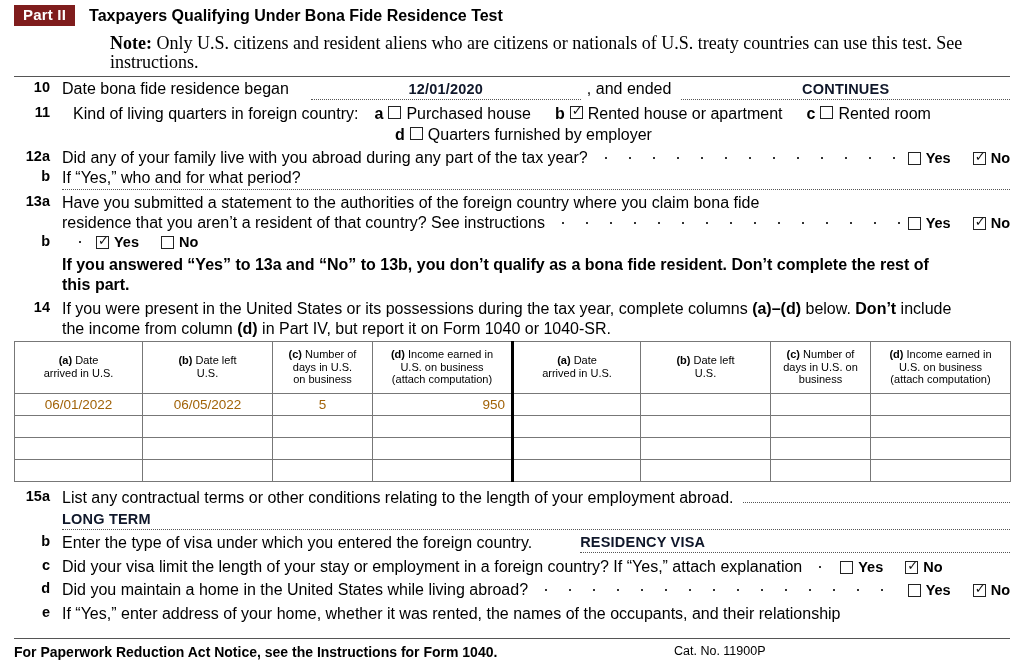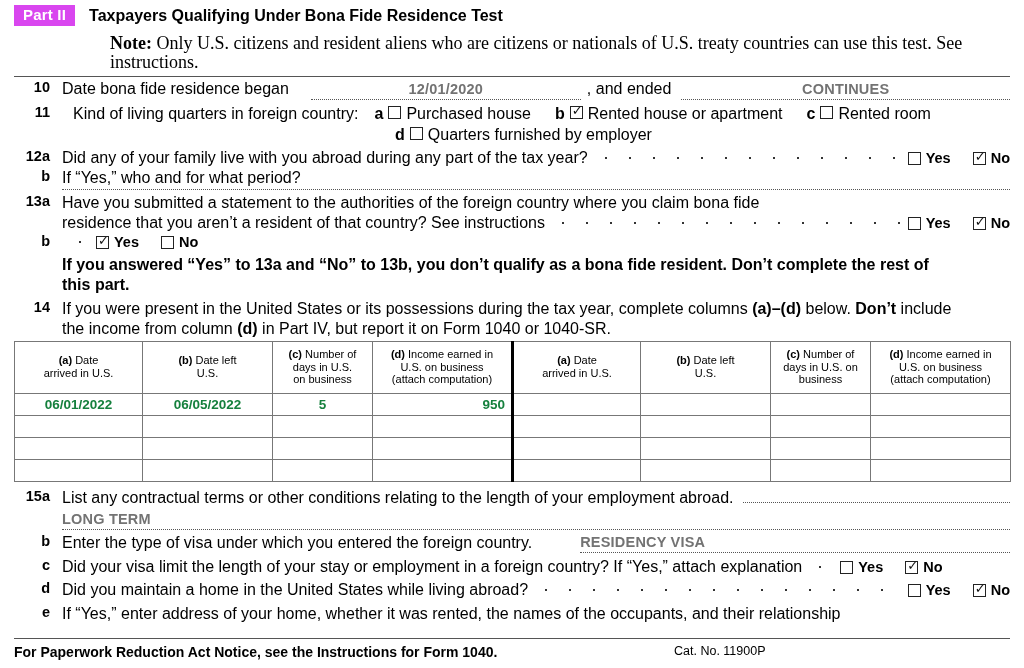--- a/index.html
+++ b/index.html
@@ -9,37 +9,37 @@
     color:#000;overflow:hidden;
   }
   .page{position:relative;width:1024px;height:668px;box-sizing:border-box;padding:0 14px;}
 
   
   .row{display:flex;align-items:flex-start;}
   .num{width:48px;flex:0 0 48px;text-align:right;padding-right:12px;font-weight:bold;font-size:14.5px;box-sizing:border-box;}
   .body{flex:1 1 auto;min-width:0;}
   .t{font-size:16px;line-height:20px;}
   .b{font-weight:bold;}
-  .fill{color:#737373;font-weight:bold;font-size:14.5px;letter-spacing:0.2px;}
+  .fill{color:#0f172a;font-weight:bold;font-size:14.5px;letter-spacing:0.2px;}
   .dotline{
     border-bottom:1px dotted #555;height:0;
   }
   .leader{
     flex:1 1 auto;margin:0 6px;
     background-image:radial-gradient(circle, #333 0.9px, transparent 1.1px);
     background-size:24px 100%;
     background-position:left center;
     background-repeat:repeat-x;
     height:18px;
   }
 
   
   .partbar{display:flex;align-items:flex-start;padding-top:5px;}
   .partbox{
-    background:#d946ef;color:#fff;font-weight:bold;font-size:15px;
+    background:#7f1d1d;color:#fff;font-weight:bold;font-size:15px;
     padding:2px 9px 3px 9px;margin-right:14px;letter-spacing:.2px;line-height:16px;
   }
   .parttitle{font-weight:bold;font-size:16px;line-height:19px;padding-top:1px;}
   .note{font-size:18px;line-height:19px;margin-left:96px;margin-top:8px;font-family:Liberation Serif, serif;}
   .hrule{border-top:1.4px solid #555;margin-top:4px;}
 
   
   .cb{
     display:inline-block;width:13px;height:13px;border:1.4px solid #222;
     background:#fff;vertical-align:-2px;position:relative;box-sizing:border-box;
@@ -53,21 +53,21 @@
   .yn .gap{width:12px;display:inline-block;}
 
   
   table.grid{border-collapse:collapse;width:996px;table-layout:fixed;margin-top:2px;}
   table.grid th,table.grid td{border:1px solid #777;padding:0;}
   table.grid th{
     font-size:11px;line-height:12.6px;font-weight:normal;text-align:center;
     padding:3px 2px 4px 2px;vertical-align:middle;height:44px;
   }
   table.grid td{height:21px;}
-  .celltxt{color:#15803d;font-weight:bold;font-size:13.5px;padding:0 6px;}
+  .celltxt{color:#a16207;font-weight:normal;font-size:13.5px;padding:0 6px;}
   .ca{text-align:center;}
   .cr{text-align:right;}
   .midsep{border-left:3px solid #000 !important;}
 
   
   .footrule{border-top:1.4px solid #555;margin-top:6px;}
   .foot{display:flex;align-items:baseline;padding-top:5px;font-size:13.5px;}
   .foot .left{font-weight:bold;font-size:14px;}
   .foot .cat{position:absolute;left:660px;font-size:12.5px;}
   .foot .right{position:absolute;right:28px;font-size:13px;margin-top:38px;}

